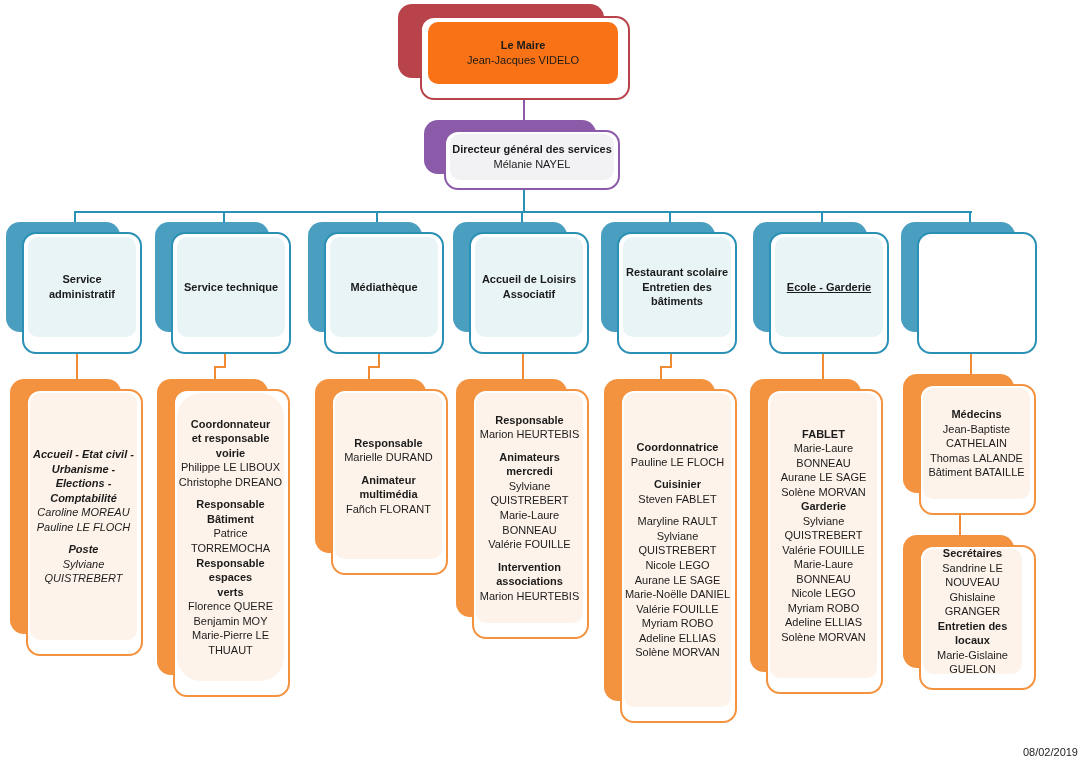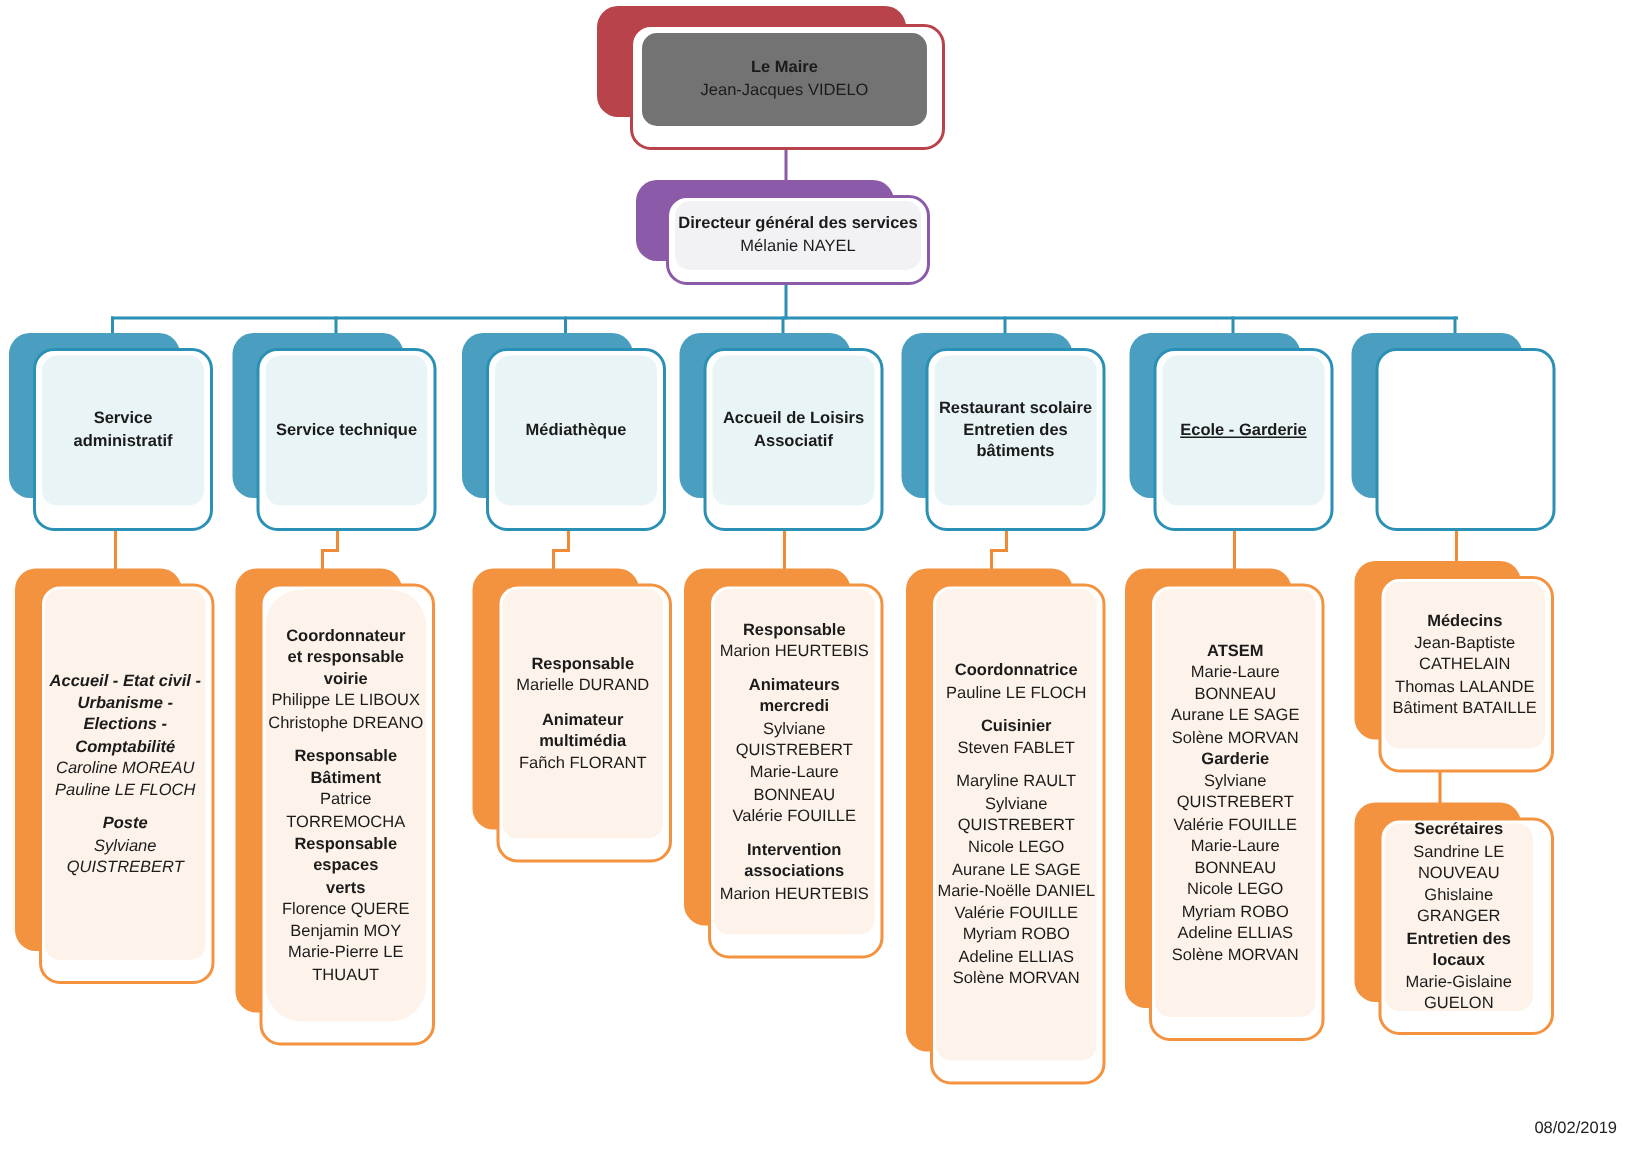--- a/index.html
+++ b/index.html
@@ -16,21 +16,21 @@
   .node .card{position:absolute;border-radius:14px;background:#ffffff;box-sizing:border-box;}
   .node .inner{position:absolute;border-radius:10px;box-sizing:border-box;
                 display:flex;flex-direction:column;align-items:center;justify-content:center;
                 text-align:center;}
   .node .inner .ln{line-height:1.32;}
   .ttl{font-weight:bold;}
 
   
   .red   .plate{background:#b8434a;}
   .red   .card {border:2px solid #b8434a;}
-  .red   .inner{background:#737373;}
+  .red   .inner{background:#f97316;}
 
   .purple .plate{background:#8b5aa8;}
   .purple .card {border:2px solid #8b5aa8;}
   .purple .inner{background:#f2f2f5;}
 
   .blue  .plate{background:#4a9fc0;}
   .blue  .card {border:2px solid #2b90b5;}
   .blue  .inner{background:#e9f4f7;}
 
   .orange .plate{background:#f3923f;}
@@ -228,21 +228,21 @@
         <div class="plate" style="width: 114px; height: 110px;"></div>
         <div class="card" style="left: 16px; top: 10px; width: 120px; height: 122px;"></div>
         <div class="inner" style="left: 22px; top: 15px; width: 108px; height: 100px; text-decoration: underline;">
           <div class="ln ttl t-unit">Ecole - Garderie</div>
         </div>
       </div>
       <div class="node orange" style="left: 750px; top: 379px; width: 133px; height: 315px;">
         <div class="plate" style="width: 111px; height: 293px;"></div>
         <div class="card" style="left: 16px; top: 10px; width: 117px; height: 305px;"></div>
         <div class="inner" style="left: 20px; top: 14px; width: 107px; height: 285px;">
-          <div class="ln t-body ttl">ATSEM</div>
+          <div class="ln t-body ttl">FABLET</div>
           <div class="ln t-body">Marie-Laure BONNEAU</div>
           <div class="ln t-body">Aurane LE SAGE</div>
           <div class="ln t-body">Solène MORVAN</div>
           <div class="ln t-body ttl">Garderie</div>
           <div class="ln t-body">Sylviane QUISTREBERT</div>
           <div class="ln t-body">Valérie FOUILLE</div>
           <div class="ln t-body">Marie-Laure BONNEAU</div>
           <div class="ln t-body">Nicole LEGO</div>
           <div class="ln t-body">Myriam ROBO</div>
           <div class="ln t-body">Adeline ELLIAS</div>

